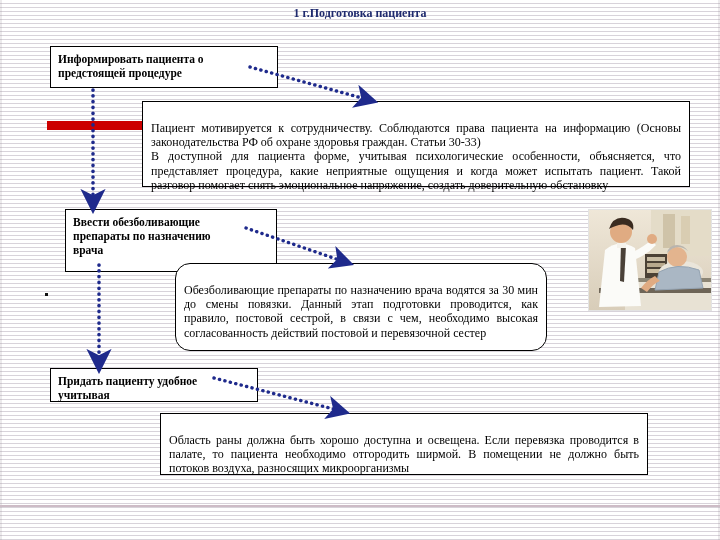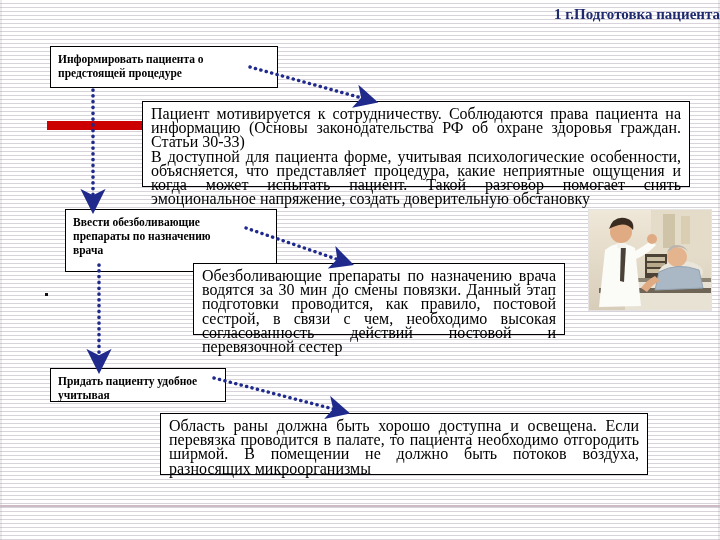--- a/index.html
+++ b/index.html
@@ -49,23 +49,23 @@
     height: 2px;
     background: #cdbcc6;
   }
 
   
   #title {
     position: absolute;
     left: 0;
     right: 0;
     top: 6px;
-    text-align: right;
+    text-align: center;
     font-family: "Liberation Serif", serif;
-    font-size: 15px;
+    font-size: 12px;
     font-weight: bold;
     color: #1f2a6e;
     letter-spacing: 0px;
     white-space: nowrap;
   }
 
   
   .box {
     position: absolute;
     box-sizing: border-box;
@@ -80,41 +80,41 @@
     font-size: 11.5px;
     line-height: 14px;
     text-align: justify;
     padding: 5px 7px 4px 7px;
     margin-left: 32px;
   }
   .box.step .lastline { text-align: left; }
 
   .box.detail {
     font-weight: normal;
-    font-size: 16px;
+    font-size: 12px;
     line-height: 14.2px;
     text-align: justify;
-    padding: 5px 8px 5px 8px;
+    padding: 19px 8px 5px 8px;
   }
   .box.detail p {
     margin: 0;
     text-align: justify;
     text-align-last: justify;
   }
   .box.detail p.lastjust {
     text-align: justify;
     text-align-last: left;
   }
 
   
   #box-inform   { left: 18px;  top: 46px;  width: 228px; height: 42px; }
   #box-inform-d { left: 142px; top: 101px; width: 548px; height: 86px; }
   #box-anesth   { left: 33px;  top: 209px; width: 212px; height: 63px; }
-  #box-anesth-d { left: 193px; top: 263px; width: 372px; height: 72px; }
-  #box-position { left: 18px;  top: 368px; width: 176px; height: 34px; }
+  #box-anesth-d { left: 175px; top: 263px; width: 372px; height: 88px; border-radius: 15px; }
+  #box-position { left: 18px;  top: 368px; width: 208px; height: 34px; }
   #box-position-d { left: 160px; top: 413px; width: 488px; height: 62px; }
 
   
   #red-bar {
     position: absolute;
     left: 47px;
     top: 121px;
     width: 101px;
     height: 9px;
     background: #cc0000;

